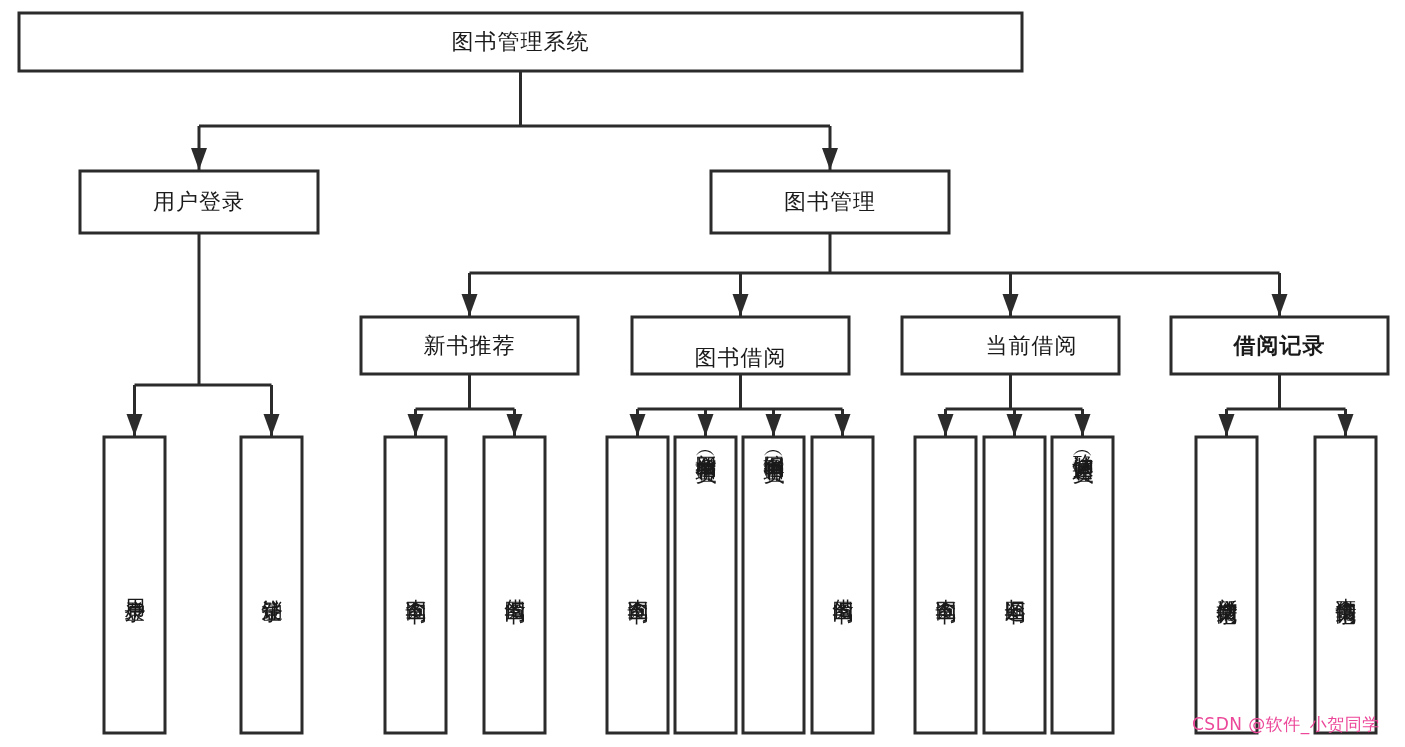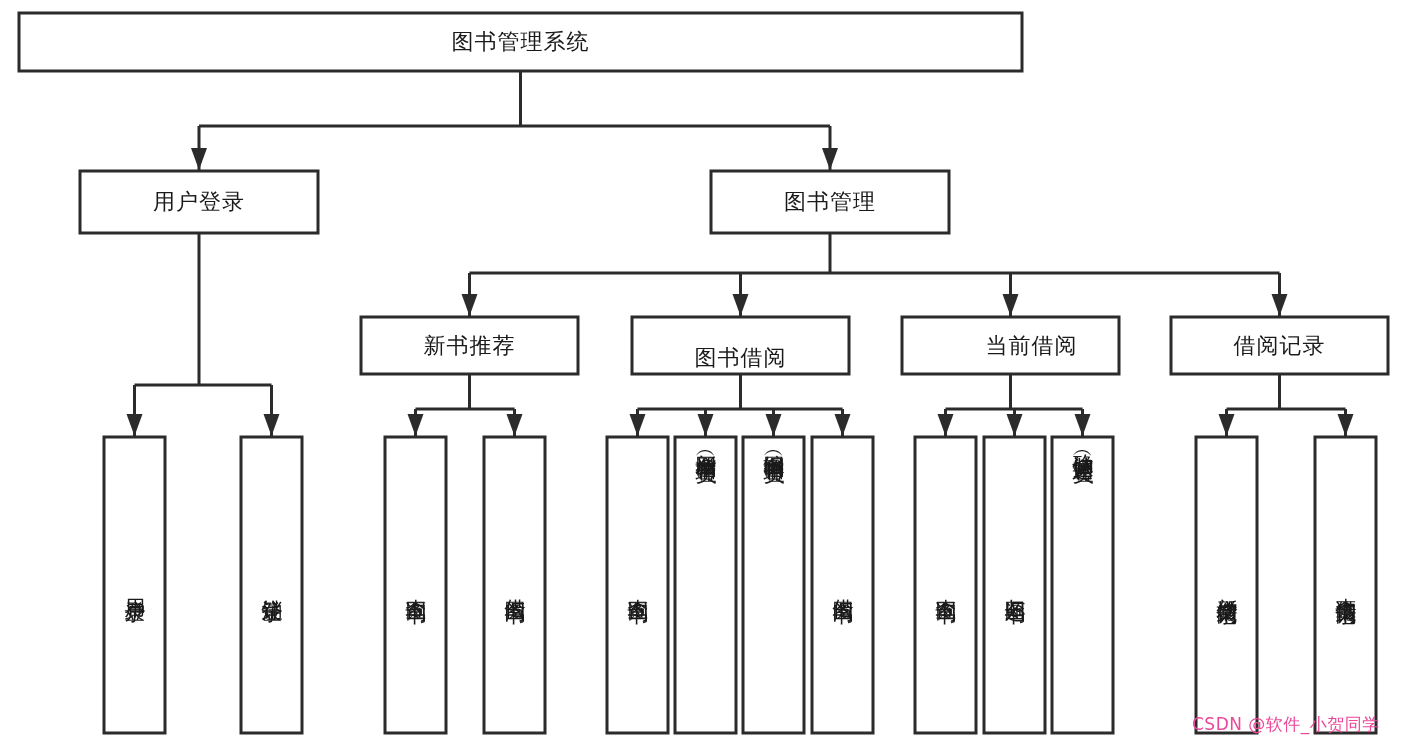--- a/index.html
+++ b/index.html
@@ -165,21 +165,21 @@
   <div class="hlabel-wrap" style="left:80px; top:171px; width:238px; height:62px;">用户登录</div>
 
   <div class="hlabel-wrap" style="left:711px; top:171px; width:238px; height:62px;">图书管理</div>
 
   <div class="hlabel-wrap" style="left:361px; top:317px; width:217px; height:57px;font-family:Liberation Mono, monospace;">新书推荐</div>
 
   <div class="hlabel-wrap" style="left:632px; top:317px; width:217px; height:49px;margin-top:16px;">图书借阅</div>
 
   <div class="hlabel-wrap" style="left:902px; top:317px; width:259px; height:57px;">当前借阅</div>
 
-  <div class="hlabel-wrap" style="left:1171px; top:317px; width:217px; height:57px;">借阅记录</div>
+  <div class="hlabel-wrap" style="left:1171px; top:317px; width:217px; height:57px;font-weight:bold;">借阅记录</div>
 
   <div class="vlabel-wrap" style="left:104px; top:437px; width:61px; height:296px;">
     <span>用户登录</span>
   </div>
   <div class="vlabel-wrap" style="left:241px; top:437px; width:61px; height:296px;">
     <span>注销登录</span>
   </div>
 
   <div class="vlabel-wrap" style="left:385px; top:437px; width:61px; height:296px;">
     <span>查询图书</span>

